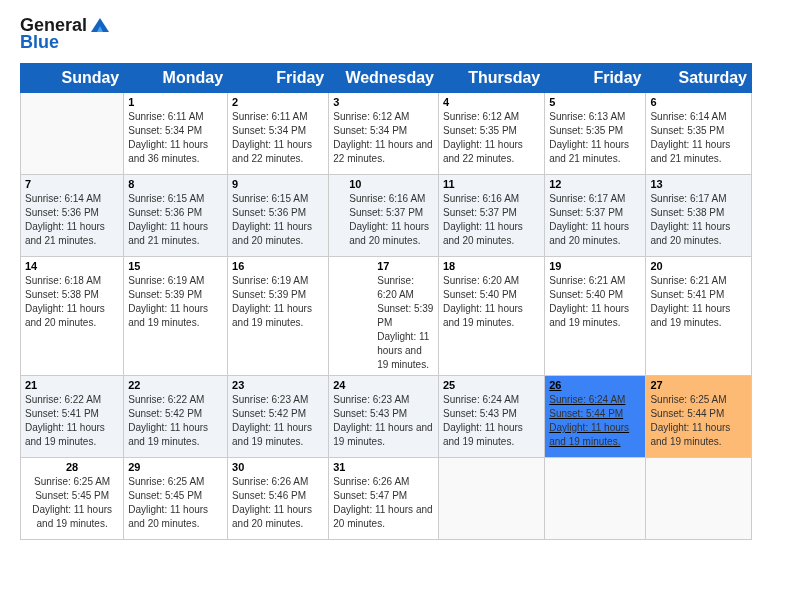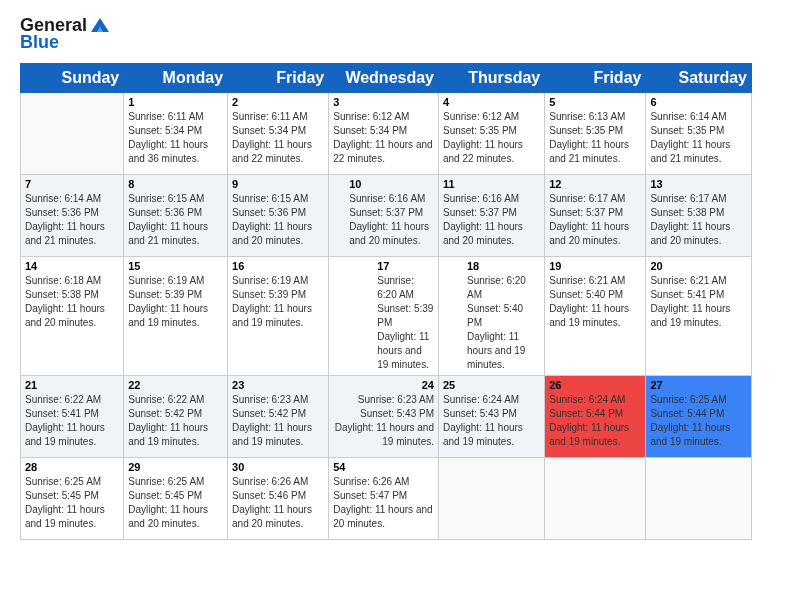--- a/index.html
+++ b/index.html
@@ -246,21 +246,21 @@
         </div>
           </td>
           <td style="background: rgb(255, 255, 255); padding-left: 48px;">
             <span class="cell-day">17</span>
         <div class="cell-info">
           <div>Sunrise: 6:20 AM</div>
           <div>Sunset: 5:39 PM</div>
           <div>Daylight: 11 hours and 19 minutes.</div>
         </div>
           </td>
-          <td style="background: rgb(255, 255, 255); padding-left: 28px;">
+          <td style="background: rgb(255, 255, 255);">
             <span class="cell-day">18</span>
         <div class="cell-info">
           <div>Sunrise: 6:20 AM</div>
           <div>Sunset: 5:40 PM</div>
           <div>Daylight: 11 hours and 19 minutes.</div>
         </div>
           </td>
           <td style="background: rgb(255, 255, 255);">
             <span class="cell-day">19</span>
         <div class="cell-info">
@@ -296,55 +296,55 @@
         </div>
           </td>
           <td style="background: rgb(240, 244, 248);">
             <span class="cell-day">23</span>
         <div class="cell-info">
           <div>Sunrise: 6:23 AM</div>
           <div>Sunset: 5:42 PM</div>
           <div>Daylight: 11 hours and 19 minutes.</div>
         </div>
           </td>
-          <td style="background: rgb(240, 244, 248); text-align: right;">
+          <td style="background: rgb(240, 244, 248);">
             <span class="cell-day">24</span>
         <div class="cell-info">
           <div>Sunrise: 6:23 AM</div>
           <div>Sunset: 5:43 PM</div>
           <div>Daylight: 11 hours and 19 minutes.</div>
         </div>
           </td>
           <td style="background: rgb(240, 244, 248);">
             <span class="cell-day">25</span>
         <div class="cell-info">
           <div>Sunrise: 6:24 AM</div>
           <div>Sunset: 5:43 PM</div>
           <div>Daylight: 11 hours and 19 minutes.</div>
         </div>
           </td>
-          <td style="background: #ef4444;">
+          <td style="background: #3b82f6; text-decoration: underline;">
             <span class="cell-day">26</span>
         <div class="cell-info">
           <div>Sunrise: 6:24 AM</div>
           <div>Sunset: 5:44 PM</div>
           <div>Daylight: 11 hours and 19 minutes.</div>
         </div>
           </td>
-          <td style="background: #3b82f6;">
+          <td style="background: #fdba74;">
             <span class="cell-day">27</span>
         <div class="cell-info">
           <div>Sunrise: 6:25 AM</div>
           <div>Sunset: 5:44 PM</div>
           <div>Daylight: 11 hours and 19 minutes.</div>
         </div>
           </td>
         </tr>
         <tr>
-          <td style="background: rgb(255, 255, 255);">
+          <td style="background: rgb(255, 255, 255); text-align: center;">
             <span class="cell-day">28</span>
         <div class="cell-info">
           <div>Sunrise: 6:25 AM</div>
           <div>Sunset: 5:45 PM</div>
           <div>Daylight: 11 hours and 19 minutes.</div>
         </div>
           </td>
           <td style="background: rgb(255, 255, 255);">
             <span class="cell-day">29</span>
         <div class="cell-info">
@@ -355,21 +355,21 @@
           </td>
           <td style="background: rgb(255, 255, 255);">
             <span class="cell-day">30</span>
         <div class="cell-info">
           <div>Sunrise: 6:26 AM</div>
           <div>Sunset: 5:46 PM</div>
           <div>Daylight: 11 hours and 20 minutes.</div>
         </div>
           </td>
           <td style="background: rgb(255, 255, 255);">
-            <span class="cell-day">54</span>
+            <span class="cell-day">31</span>
         <div class="cell-info">
           <div>Sunrise: 6:26 AM</div>
           <div>Sunset: 5:47 PM</div>
           <div>Daylight: 11 hours and 20 minutes.</div>
         </div>
           </td>
           <td class="empty" style="background: rgb(249, 249, 249);"></td>
           <td class="empty" style="background: rgb(249, 249, 249);"></td>
           <td class="empty" style="background: rgb(249, 249, 249);"></td>
         </tr>

